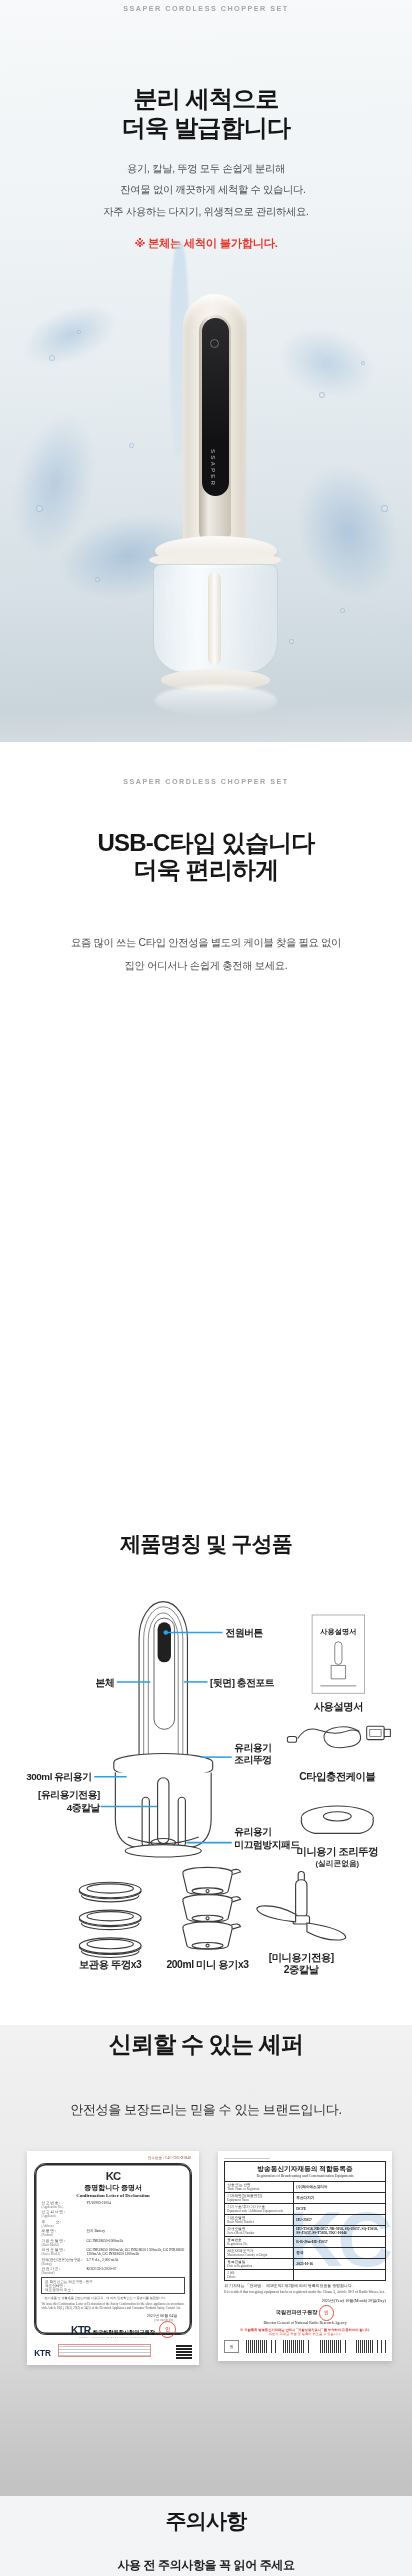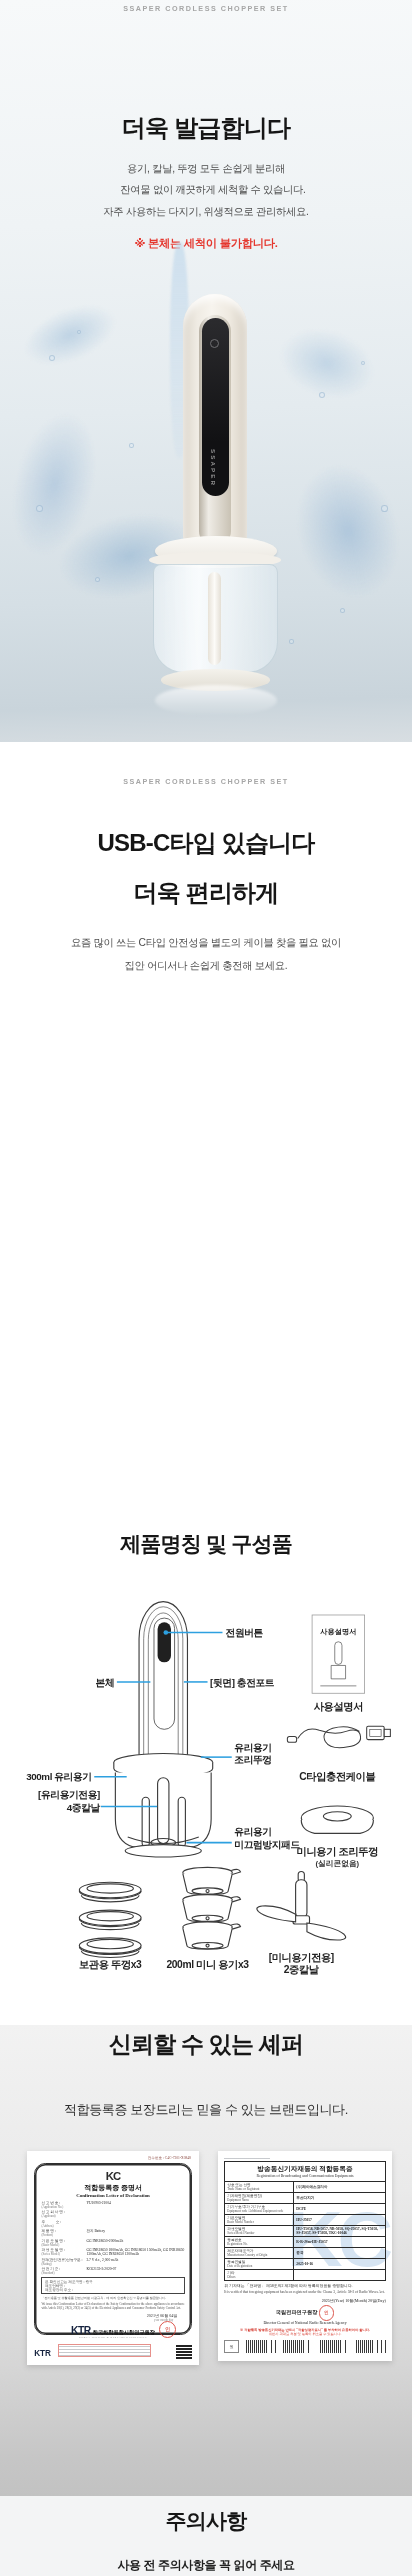--- a/index.html
+++ b/index.html
@@ -97,20 +97,21 @@
   .lnf { stroke:#3c3c3c; stroke-width:2.2; fill:#fff; }
   .blue { stroke:#2da0e0; stroke-width:3; }
 </style>
 </head>
 <body>
 
 <div class="page">
 
   <section class="abs hero1">
     <div class="abs ctr brand-hd" style="top:4.1px;">SSAPER CORDLESS CHOPPER SET</div>
+    <div class="abs ctr big-title" style="top:87px;">분리 세척으로</div>
     <div class="abs ctr big-title" style="top:116px;">더욱 발급합니다</div>
     <div class="abs ctr body-txt" style="top:162px;">용기, 칼날, 뚜껑 모두 손쉽게 분리해</div>
     <div class="abs ctr body-txt" style="top:183px;margin-left:7px;">잔여물 없이 깨끗하게 세척할 수 있습니다.</div>
     <div class="abs ctr body-txt" style="top:205px;">자주 사용하는 다지기, 위생적으로 관리하세요.</div>
     <div class="abs ctr red-note" style="top:236px;">※ 본체는 세척이 불가합니다.</div>
 
     <div>
       <div class="blob abs" style="left:20.6px;top:309px;width:98px;height:52px;border-radius:60% 40% 55% 45%;background:radial-gradient(ellipse,rgba(150,185,215,.5),rgba(150,185,215,0) 70%);transform:rotate(-22deg);"></div>
       <div class="blob abs" style="left:15.5px;top:412px;width:77px;height:144px;border-radius:45% 55% 50% 50%;background:radial-gradient(ellipse,rgba(140,175,210,.45),rgba(140,175,210,0) 72%);transform:rotate(14deg);"></div>
       <div class="blob abs" style="left:57px;top:515px;width:144px;height:82px;border-radius:55% 45% 60% 40%;background:radial-gradient(ellipse,rgba(130,170,205,.5),rgba(130,170,205,0) 70%);transform:rotate(-12deg);"></div>
@@ -142,21 +143,21 @@
       <div class="abs jar1 glass"></div>
       <div class="abs shaft1"></div>
       <div class="abs base1"></div>
       <div class="abs refl1"></div>
     </div>
   </section>
 
   <section class="abs sec-usb">
     <div class="abs ctr brand-hd" style="top:35px;">SSAPER CORDLESS CHOPPER SET</div>
     <div class="abs ctr big-title" style="top:89px;">USB-C타입 있습니다</div>
-    <div class="abs ctr big-title" style="top:139px;">더욱 편리하게</div>
+    <div class="abs ctr big-title" style="top:116px;">더욱 편리하게</div>
     <div class="abs ctr body-txt" style="top:194px;">요즘 많이 쓰는 C타입 안전성을 별도의 케이블 찾을 필요 없이</div>
     <div class="abs ctr body-txt" style="top:217px;">집안 어디서나 손쉽게 충전해 보세요.</div>
 
     <div>
       <div class="abs dev2-handle"></div>
       <div class="abs dev2-panel">
         <div class="dev2-black">
           <div class="dev1-ring" style="left:6.2px;top:20.6px;"></div>
         </div>
         <span class="vlogo" style="left:8.8px;top:155px;color:#9a948a;">SSAPER</span>
@@ -305,27 +306,27 @@
         <path class="lnf" d="M574,710 Q518,704 502,690 q-9,-9 7,-11 q32,-2 65,16 z"></path>
         <path class="lnf" d="M596,712 q56,8 72,22 q9,9 -7,11 q-32,2 -65,-16 z"></path>
       </g>
       <text class="dcap" x="585" y="786" text-anchor="middle">[미니용기전용]</text>
       <text class="dcap" x="585" y="810" text-anchor="middle">2중칼날</text>
     </svg>
   </section>
 
   <section class="abs sec-cert">
     <div class="abs ctr big-title" style="top:8.2px;font-size:23px;">신뢰할 수 있는 셰퍼</div>
-    <div class="abs ctr cert-body" style="top:76px;">적합등록증 보장드리는 믿을 수 있는 브랜드입니다.</div>
+    <div class="abs ctr cert-body" style="top:76px;">안전성을 보장드리는 믿을 수 있는 브랜드입니다.</div>
 
     <div class="cert-card cardL">
       <div class="abs tinyk" style="right:8.2px;top:5.2px;color:#8a4a42;">접수번호 : C4C-7301-X0848</div>
       <div class="cardL-frame">
         <div style="text-align:center;font-weight:800;font-size:11.3px;letter-spacing:-1px;color:#2b2b2b;font-family:'Liberation Sans',sans-serif;">KC</div>
-        <div style="text-align:center;font-size:7px;font-weight:800;color:#111;margin-top:1px;">적합등록증 증명서</div>
+        <div style="text-align:center;font-size:7px;font-weight:800;color:#111;margin-top:1px;">증명합니다 증명서</div>
         <div style="text-align:center;font-size:4.9px;font-weight:bold;color:#222;margin-bottom:3.1px;">Confirmation Letter of Declaration</div>
         <div class="tinyk">
   <div class="cl-row">
     <span class="cl-k"><span>신 고 번 호 :</span><span class="cl-e">(Application No.)</span></span>
     <span class="cl-v">YU10903-21004</span>
   </div>
 
   <div class="cl-row">
     <span class="cl-k"><span>신 고 회 사 명 :</span><span class="cl-e">(Applicant)</span></span>
     <span class="cl-v"></span>

